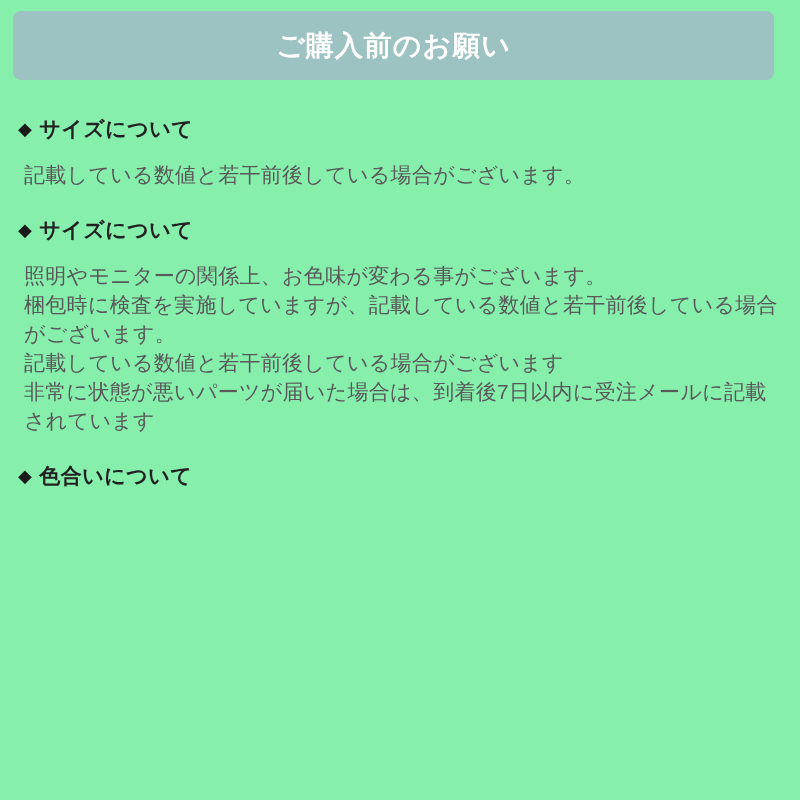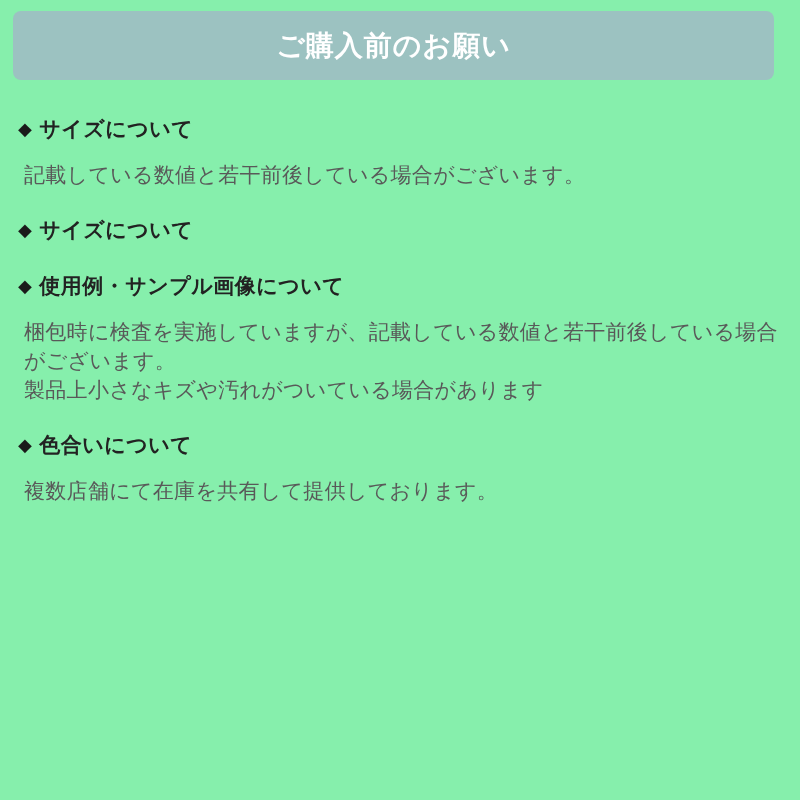--- a/index.html
+++ b/index.html
@@ -72,30 +72,30 @@
 
   <div class="content">
 
     <div class="section">
       <h2><span class="bullet">◆</span><span>サイズについて</span></h2>
       <p>記載している数値と若干前後している場合がございます。</p>
     </div>
 
     <div class="section">
       <h2><span class="bullet">◆</span><span>サイズについて</span></h2>
+      <p>照明やモニターの関係上、お色味が変わる事がございます。</p>
     </div>
 
     <div class="section">
-      <h2><span class="bullet">◆</span><span>使用例・サンプル画像について</span></h2>
     </div>
 
     <div class="section">
       <p>梱包時に検査を実施していますが、記載している数値と若干前後している場合がございます。</p>
-      <p>製品上小さなキズや汚れがついている場合があります</p>
+      <p>記載している数値と若干前後している場合がございます</p>
+      <p>非常に状態が悪いパーツが届いた場合は、到着後7日以内に受注メールに記載されています</p>
     </div>
 
     <div class="section">
       <h2><span class="bullet">◆</span><span>色合いについて</span></h2>
-      <p>複数店舗にて在庫を共有して提供しております。</p>
     </div>
 
   </div>
 </div>
 
 </body></html>

